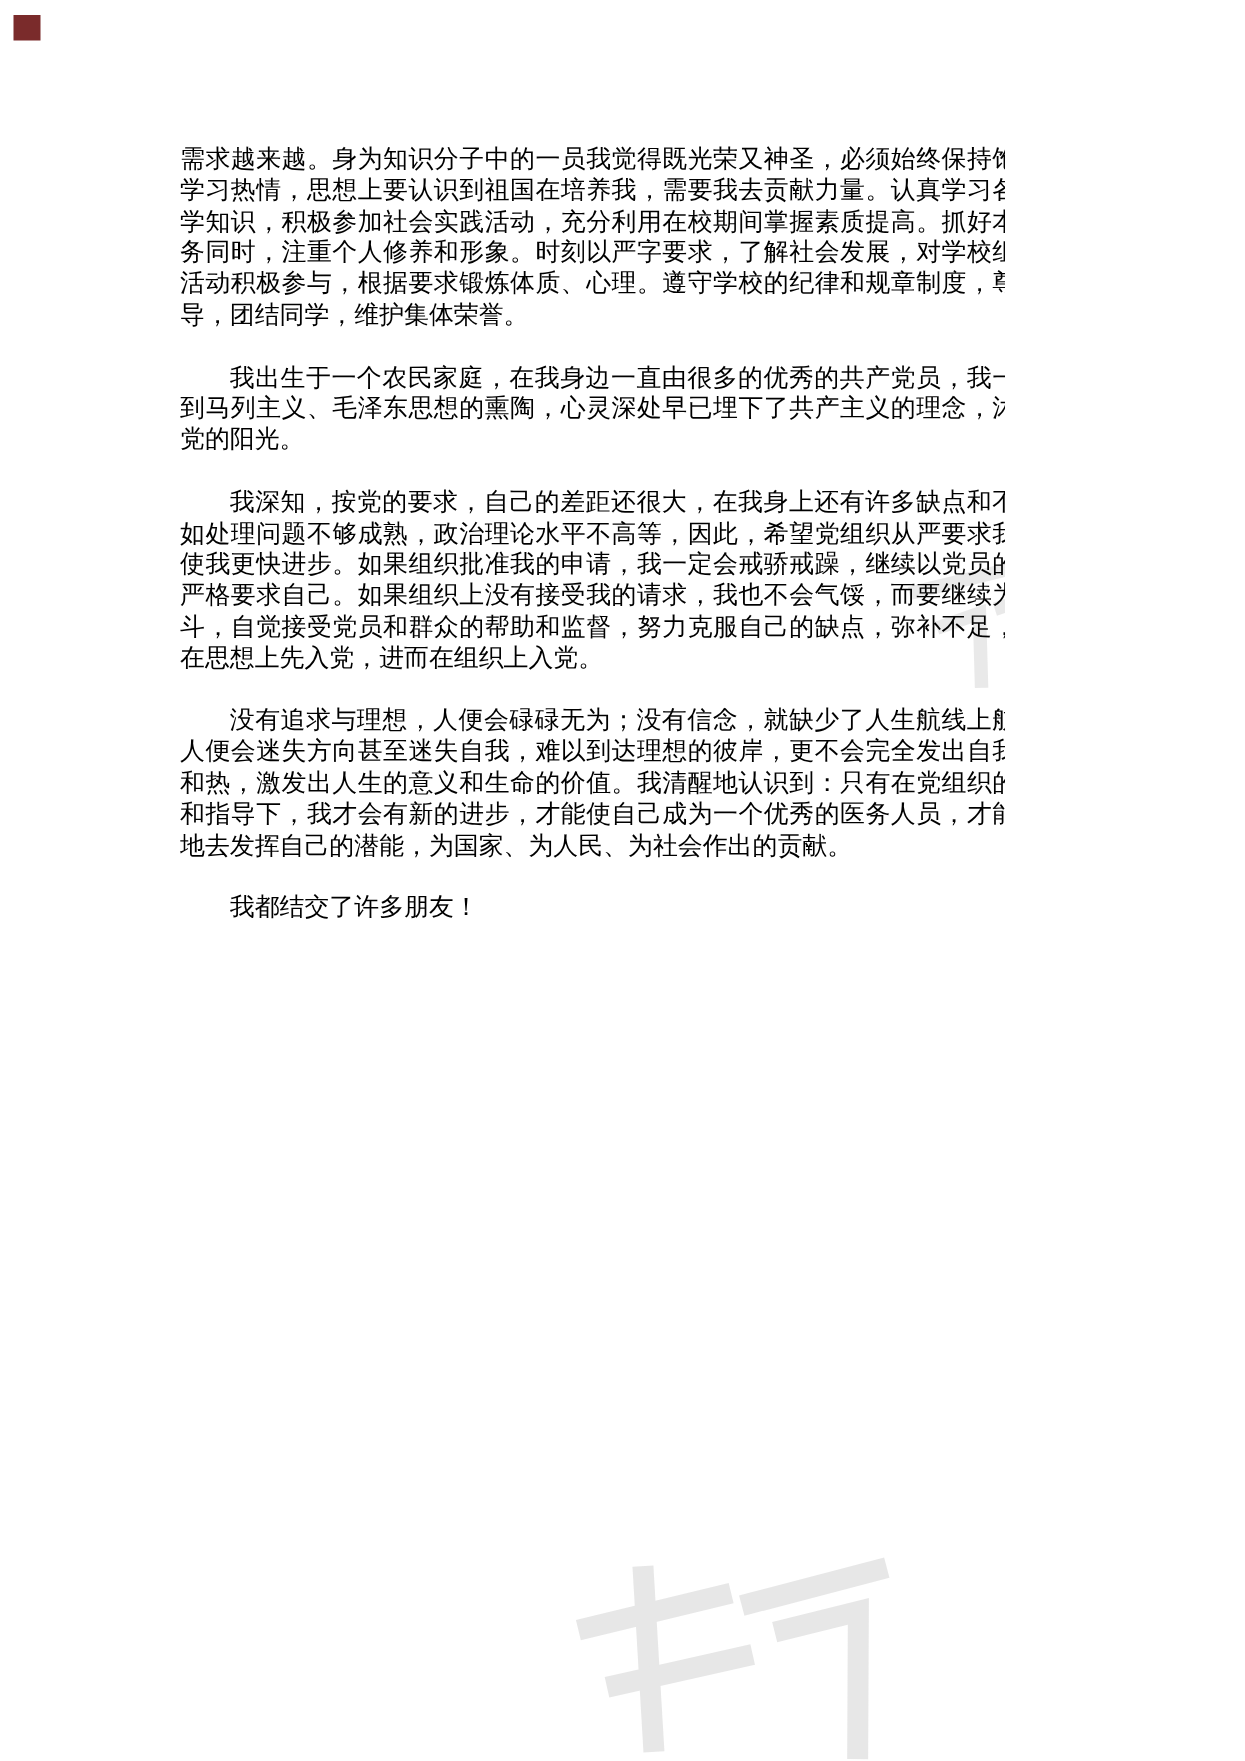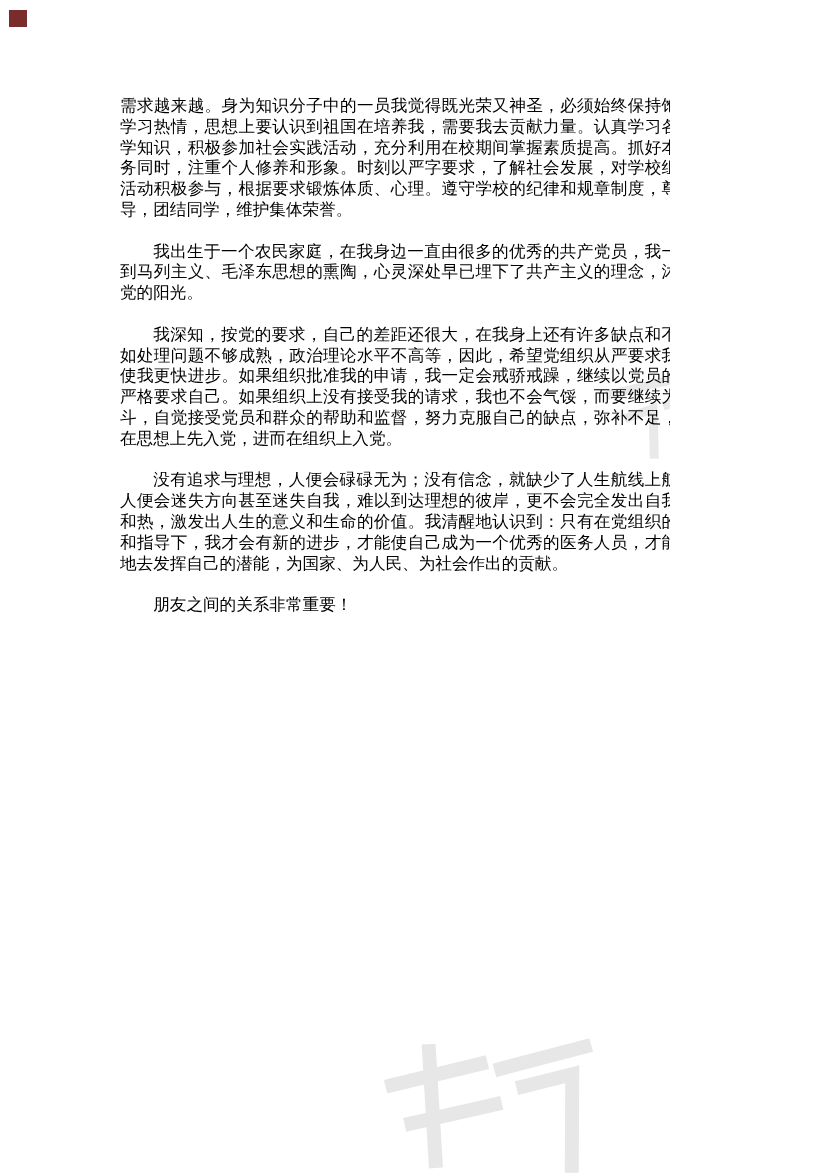--- a/index.html
+++ b/index.html
@@ -71,16 +71,16 @@
       <path d="M150 55 L200 48 L190 139"></path>
       <path d="M35 80 L120 70"></path>
     </g>
   </svg>
 
   <div class="content" id="doc-content" style="color: rgb(0, 0, 0);">
       <p class="para">需求越来越。身为知识分子中的一员我觉得既光荣又神圣，必须始终保持饱满的学习热情，思想上要认识到祖国在培养我，需要我去贡献力量。认真学习各种科学知识，积极参加社会实践活动，充分利用在校期间掌握素质提高。抓好本职任务同时，注重个人修养和形象。时刻以严字要求，了解社会发展，对学校组织的活动积极参与，根据要求锻炼体质、心理。遵守学校的纪律和规章制度，尊重领导，团结同学，维护集体荣誉。</p>
       <p class="para indent">我出生于一个农民家庭，在我身边一直由很多的优秀的共产党员，我一直受到马列主义、毛泽东思想的熏陶，心灵深处早已埋下了共产主义的理念，沐浴着党的阳光。</p>
       <p class="para indent">我深知，按党的要求，自己的差距还很大，在我身上还有许多缺点和不足，如处理问题不够成熟，政治理论水平不高等，因此，希望党组织从严要求我，以使我更快进步。如果组织批准我的申请，我一定会戒骄戒躁，继续以党员的标准严格要求自己。如果组织上没有接受我的请求，我也不会气馁，而要继续为之奋斗，自觉接受党员和群众的帮助和监督，努力克服自己的缺点，弥补不足，争取在思想上先入党，进而在组织上入党。</p>
       <p class="para indent">没有追求与理想，人便会碌碌无为；没有信念，就缺少了人生航线上航标，人便会迷失方向甚至迷失自我，难以到达理想的彼岸，更不会完全发出自我的光和热，激发出人生的意义和生命的价值。我清醒地认识到：只有在党组织的激励和指导下，我才会有新的进步，才能使自己成为一个优秀的医务人员，才能充分地去发挥自己的潜能，为国家、为人民、为社会作出的贡献。</p>
-      <p class="para indent">朋友之间的关系非常重要！</p>
+      <p class="para indent">我都结交了许多朋友！</p>
     </div>
 
 </div>
 
 </body></html>

